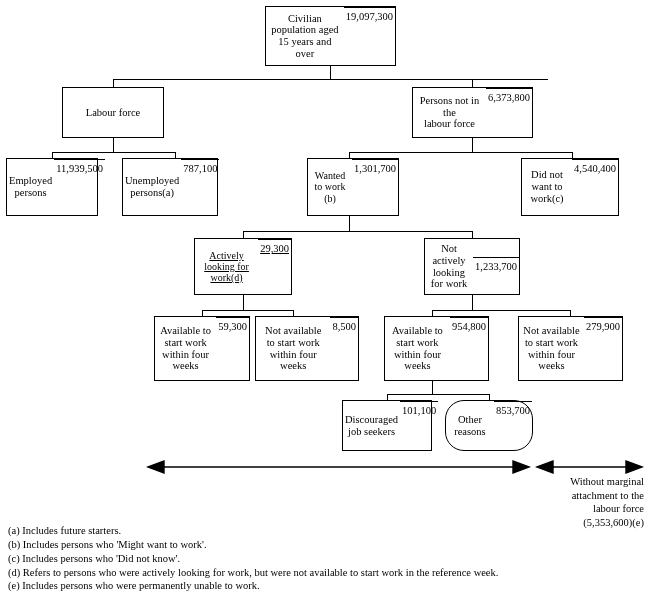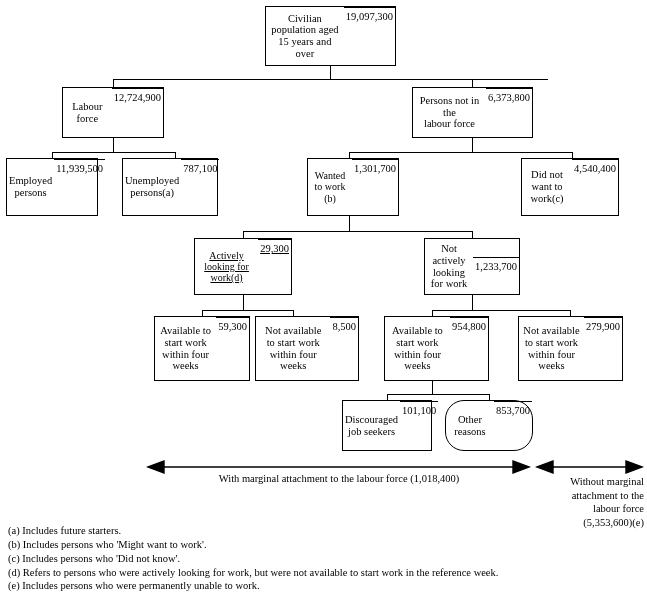--- a/index.html
+++ b/index.html
@@ -141,21 +141,20 @@
   </svg>
 
   <div class="node" style="left:265px; top:6px; width:131px; height:60px;">
     <div class="label">Civilian population aged
 15 years and over</div>
     <div class="value">19,097,300</div>
   </div>
 
   <div class="node" style="left:62px; top:87px; width:102px; height:51px;">
     <div class="label">Labour force</div>
-    <div class="value">12,724,900</div>
   </div>
 
   <div class="node" style="left:412px; top:87px; width:121px; height:51px;">
     <div class="label">Persons not in the
 labour force</div>
     <div class="value">6,373,800</div>
   </div>
 
   <div class="node" style="left:6px; top:158px; width:92px; height:58px;">
     <div class="label">Employed
@@ -225,23 +224,20 @@
 job seekers</div>
     <div class="value">101,100</div>
   </div>
 
   <div class="node" style="left:445px; top:400px; width:88px; height:51px;border-radius:19px;">
     <div class="label">Other
 reasons</div>
     <div class="value">853,700</div>
   </div>
 
-  <div class="bracket-label" style="left:148px; top:472px; width:382px;">
-    <span>With marginal attachment to the labour force (1,018,400)</span>
-  </div>
 
   <div class="bracket-label right" style="left:536px; top:475px; width:108px; white-space:pre-line;">Without marginal
 attachment to the
 labour force
 (5,353,600)(e)</div>
 
   <div id="footnotes">
     <div class="fn">(a) Includes future starters.</div>
     <div class="fn">(b) Includes persons who 'Might want to work'.</div>
     <div class="fn">(c) Includes persons who 'Did not know'.</div>

